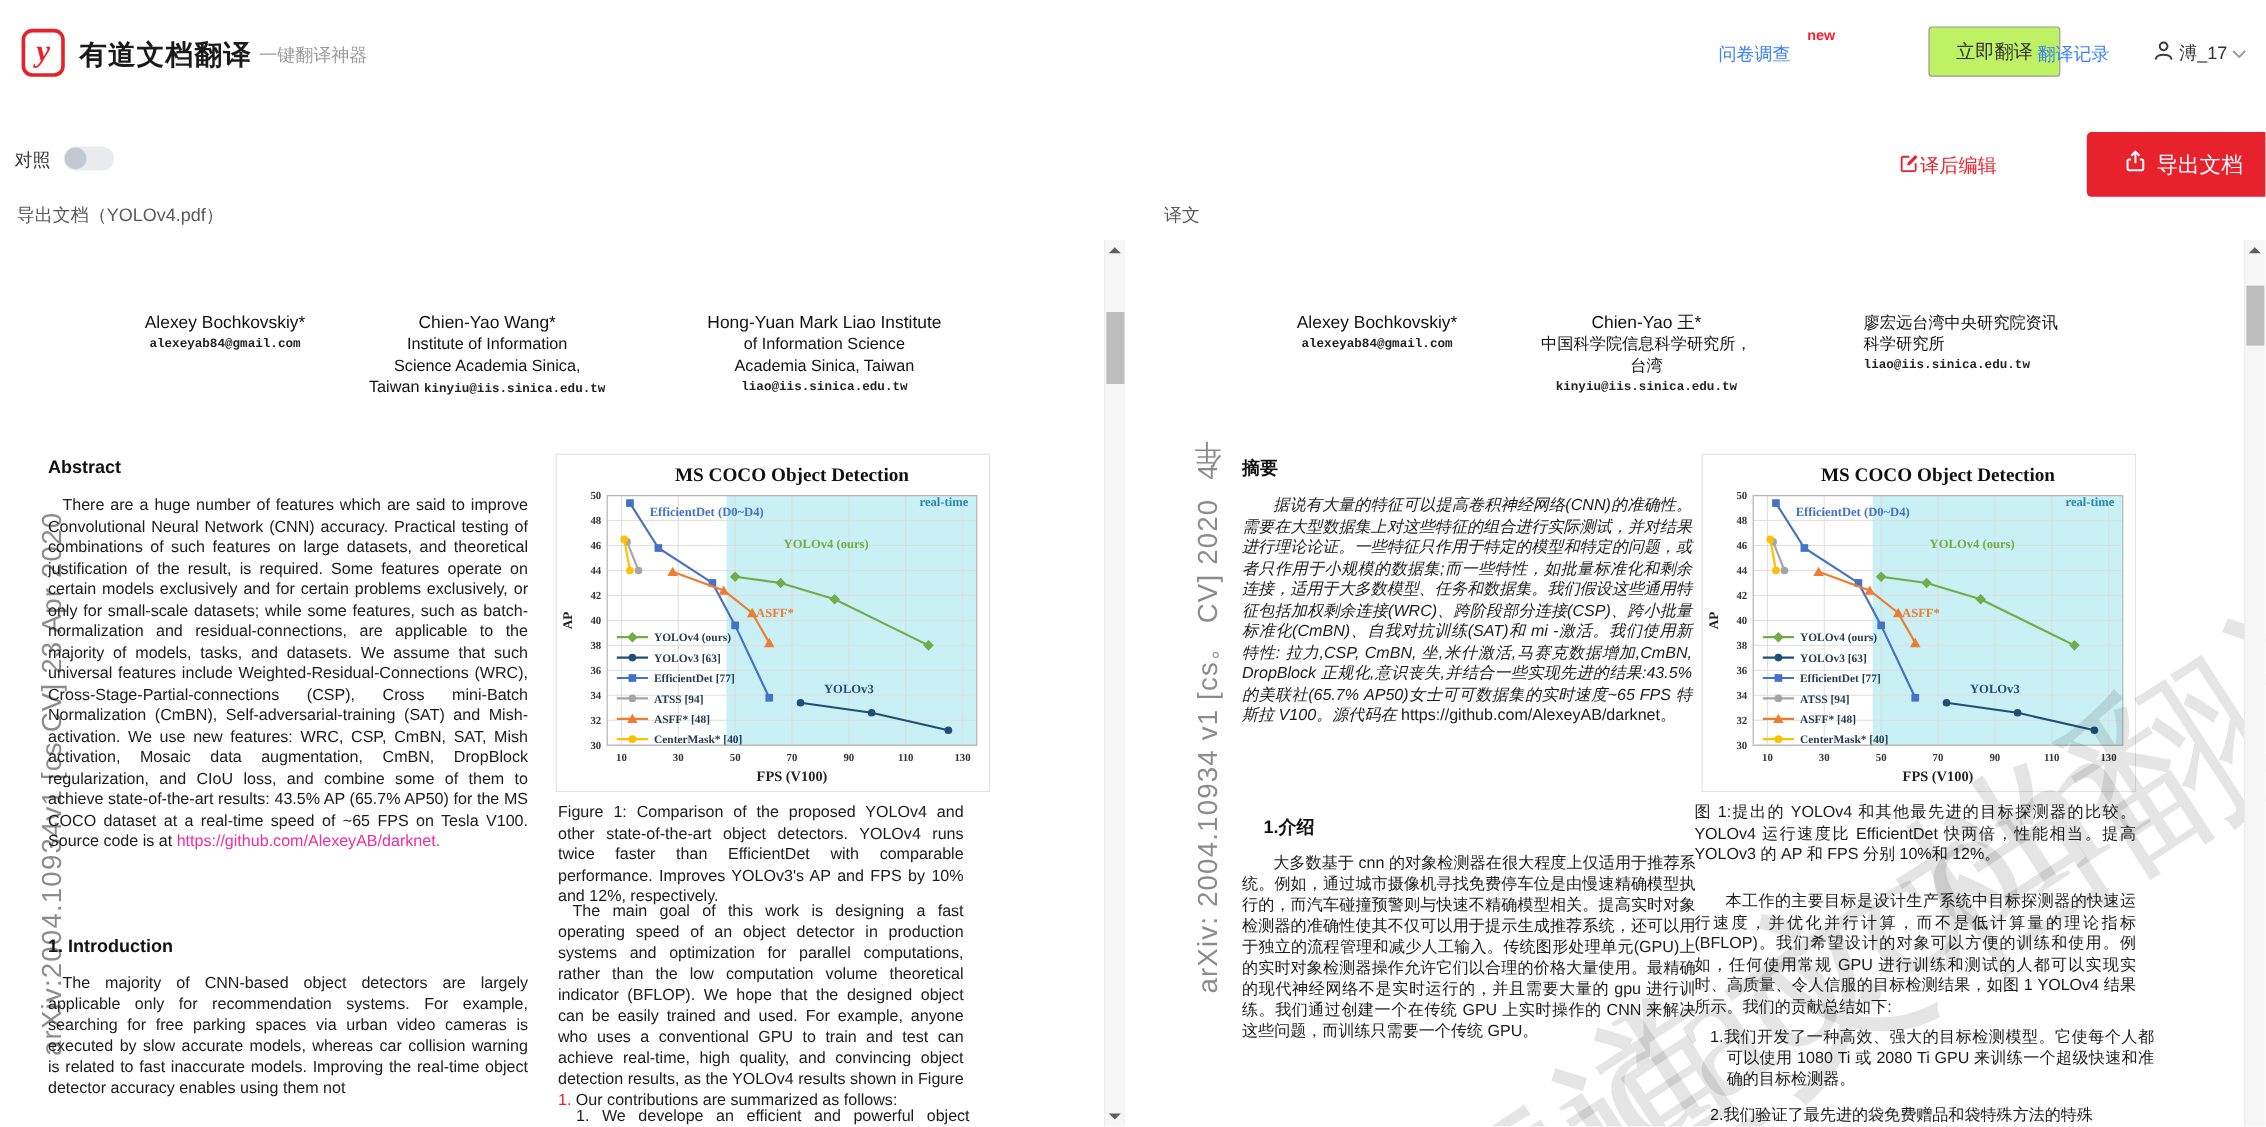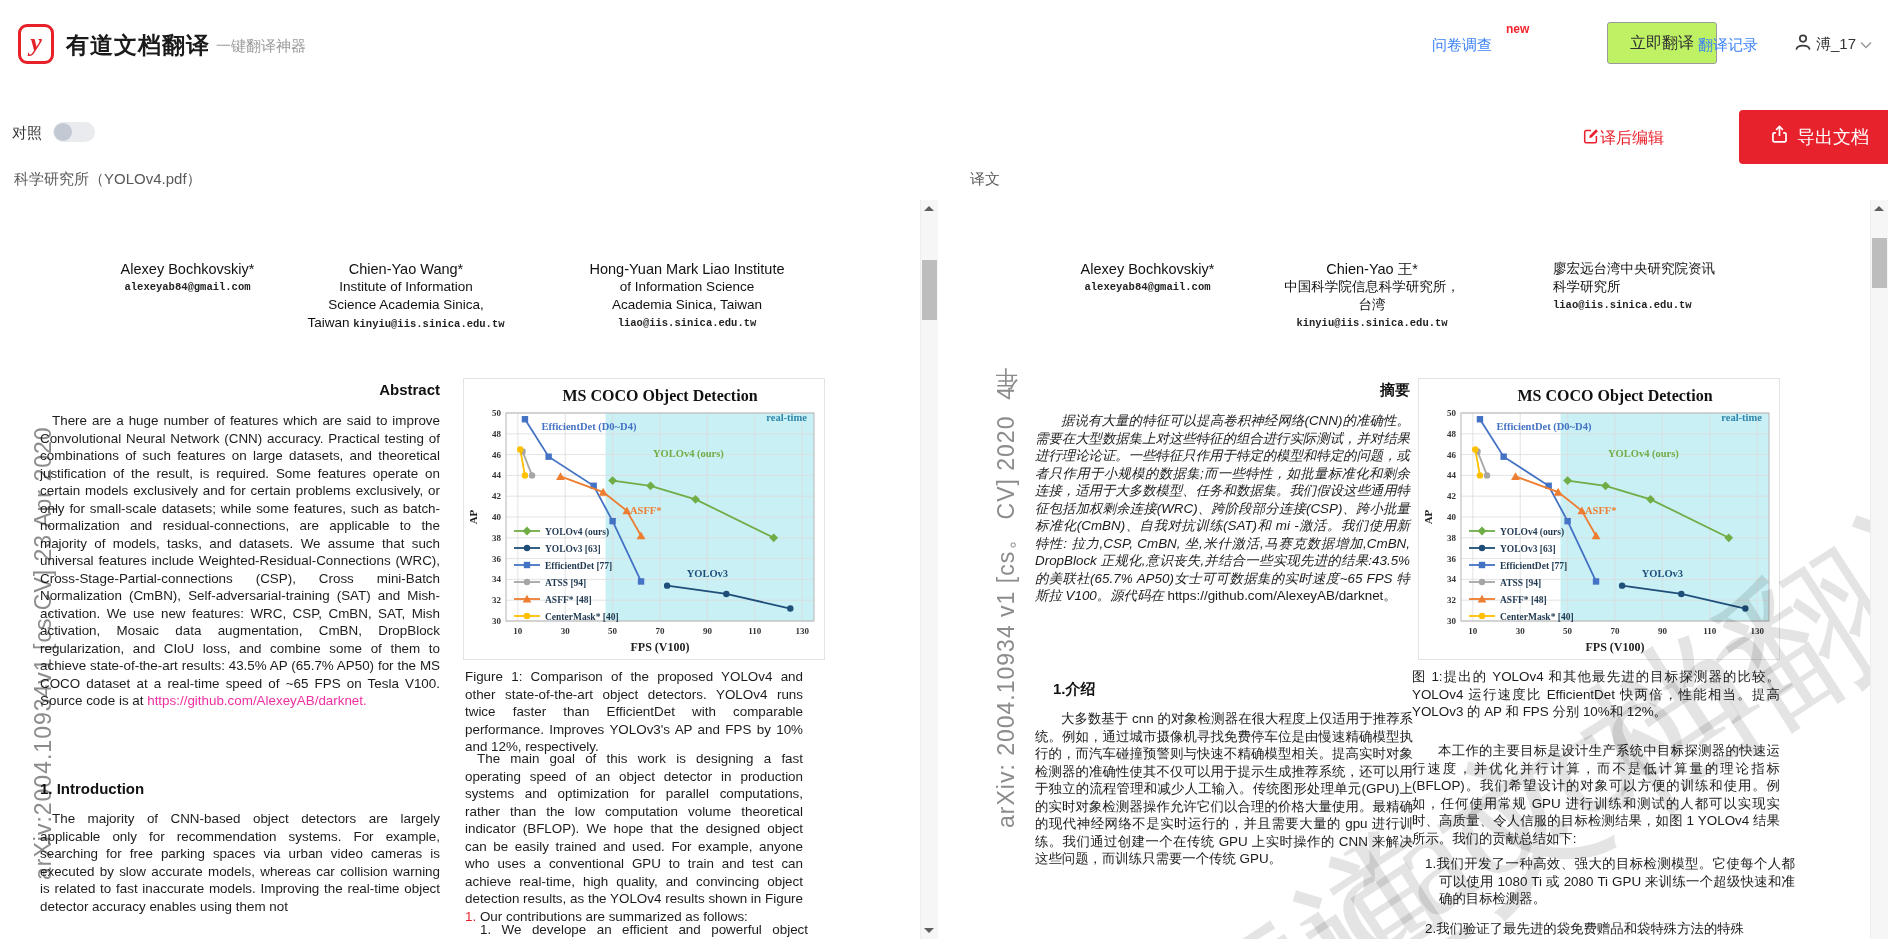--- a/index.html
+++ b/index.html
@@ -45,21 +45,21 @@
   .pane-tgt{left:963px;width:925px}
 
   .doc-text{color:#1c1c1c}
   .acol{position:absolute;text-align:center;line-height:18px;font-size:13.5px;color:#111}
   .aname{font-size:14.5px}
   .aemail{font-family:"Liberation Mono",monospace;font-size:10.5px;font-weight:bold;color:#222}
 
   .vtext{position:absolute;writing-mode:vertical-rl;transform:rotate(180deg);font-size:23px;
          color:#8c8c8c;white-space:nowrap;letter-spacing:1px}
 
-  .h-center{position:absolute;text-align:right;font-weight:bold;font-size:15px;color:#111}
+  .h-center{position:absolute;text-align:left;font-weight:bold;font-size:15px;color:#111}
   .h-left{position:absolute;font-weight:bold;font-size:15px;color:#111}
   .para{position:absolute;font-size:13.4px;line-height:17.5px;text-align:justify;color:#1c1c1c}
   .indent{text-indent:12px}
   .cjk-indent{text-indent:26px}
   .hang{padding-left:14px;text-indent:-14px}
   .italic{font-style:italic}
   .src-link{color:#ee2f9f;text-decoration:none}
   .fig-ref{color:#e8222d}
   .chart-box{position:absolute;width:362px;height:282px;border:1px solid #e3e3e3;background:#fff;box-sizing:border-box}
 
@@ -128,21 +128,21 @@
     <span>
       <svg width="19" height="19" viewBox="0 0 18 18">
           <path d="M5.5 7.5 H4 a1.2 1.2 0 0 0 -1.2 1.2 v6 A1.2 1.2 0 0 0 4 15.9 h10 a1.2 1.2 0 0 0 1.2 -1.2 v-6 A1.2 1.2 0 0 0 14 7.5 h-1.5" fill="none" stroke="#fff" stroke-width="1.6"></path>
           <line x1="9" y1="1.8" x2="9" y2="10.5" stroke="#fff" stroke-width="1.6"></line>
           <polyline points="5.8,4.6 9,1.4 12.2,4.6" fill="none" stroke="#fff" stroke-width="1.6"></polyline>
         </svg>
     </span>
     <span>导出文档</span>
   </button>
 
-  <div class="pane-title src-title">科学研究所（YOLOv4.pdf）</div>
+  <div class="pane-title src-title">导出文档（YOLOv4.pdf）</div>
   <div class="pane-title tgt-title">译文</div>
 
   <div class="pane pane-src doc-text">
 
     <div class="vtext" style="left:30px;top:105px;height:575px">arXiv:2004.10934v1 [cs.CV] 23 Apr 2020</div>
 
     <div class="acol" style="left:95px;top:60px;width:185px">
       <div class="aname">Alexey Bochkovskiy*</div>
       <div class="aemail">alexeyab84@gmail.com</div>
     </div>

